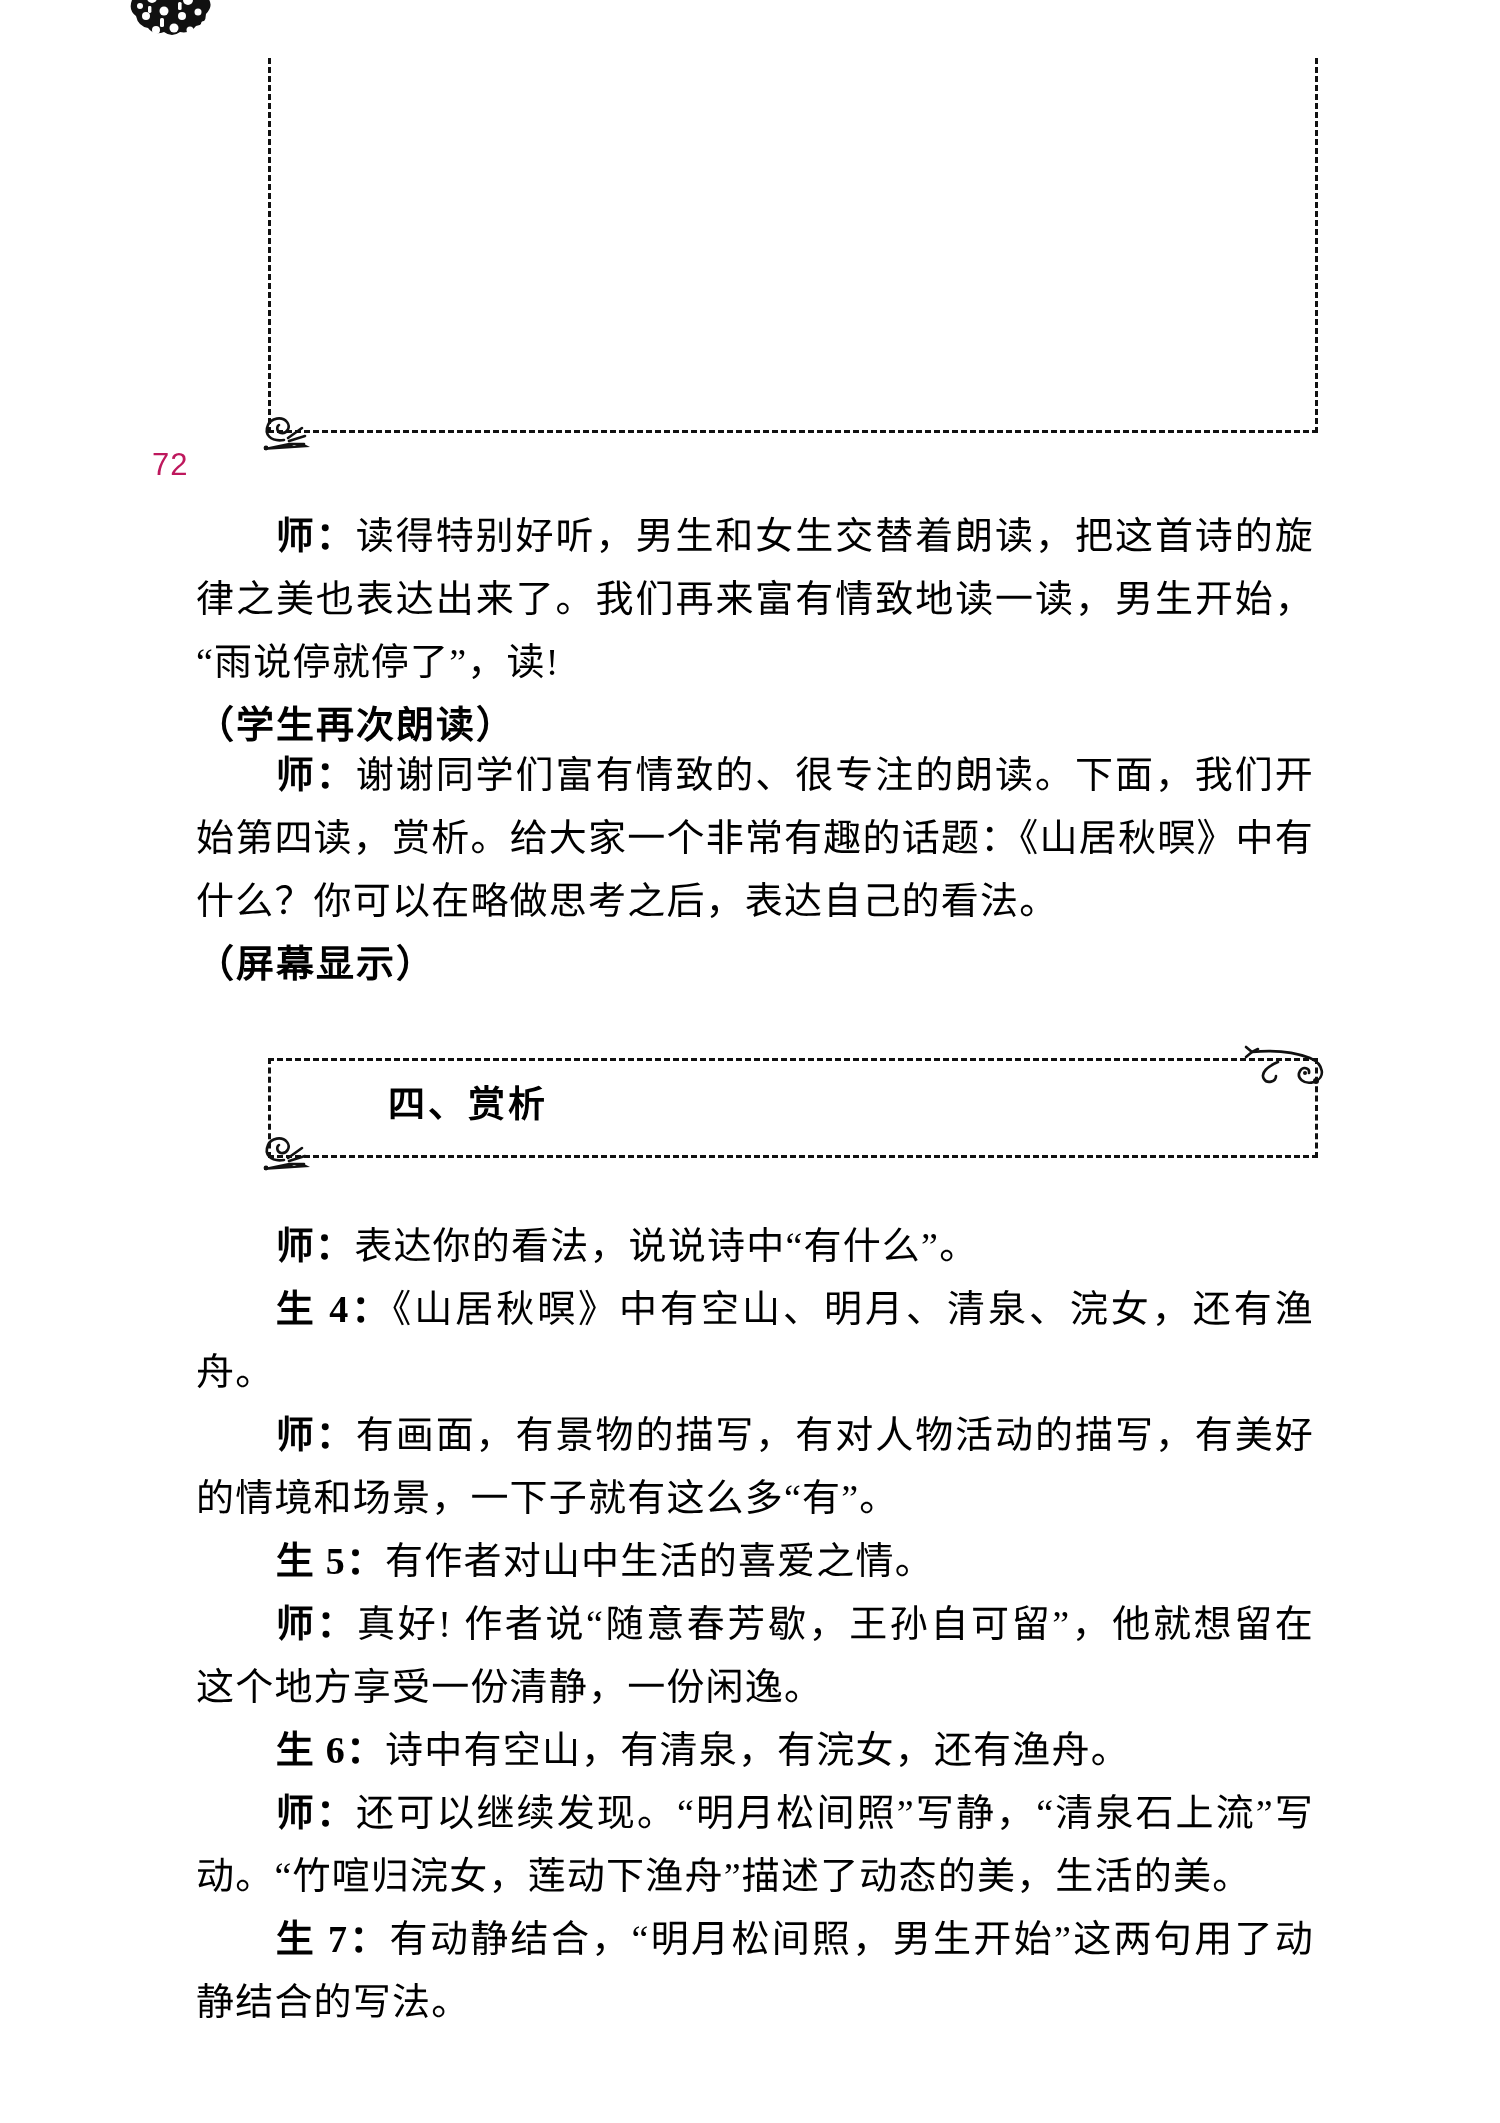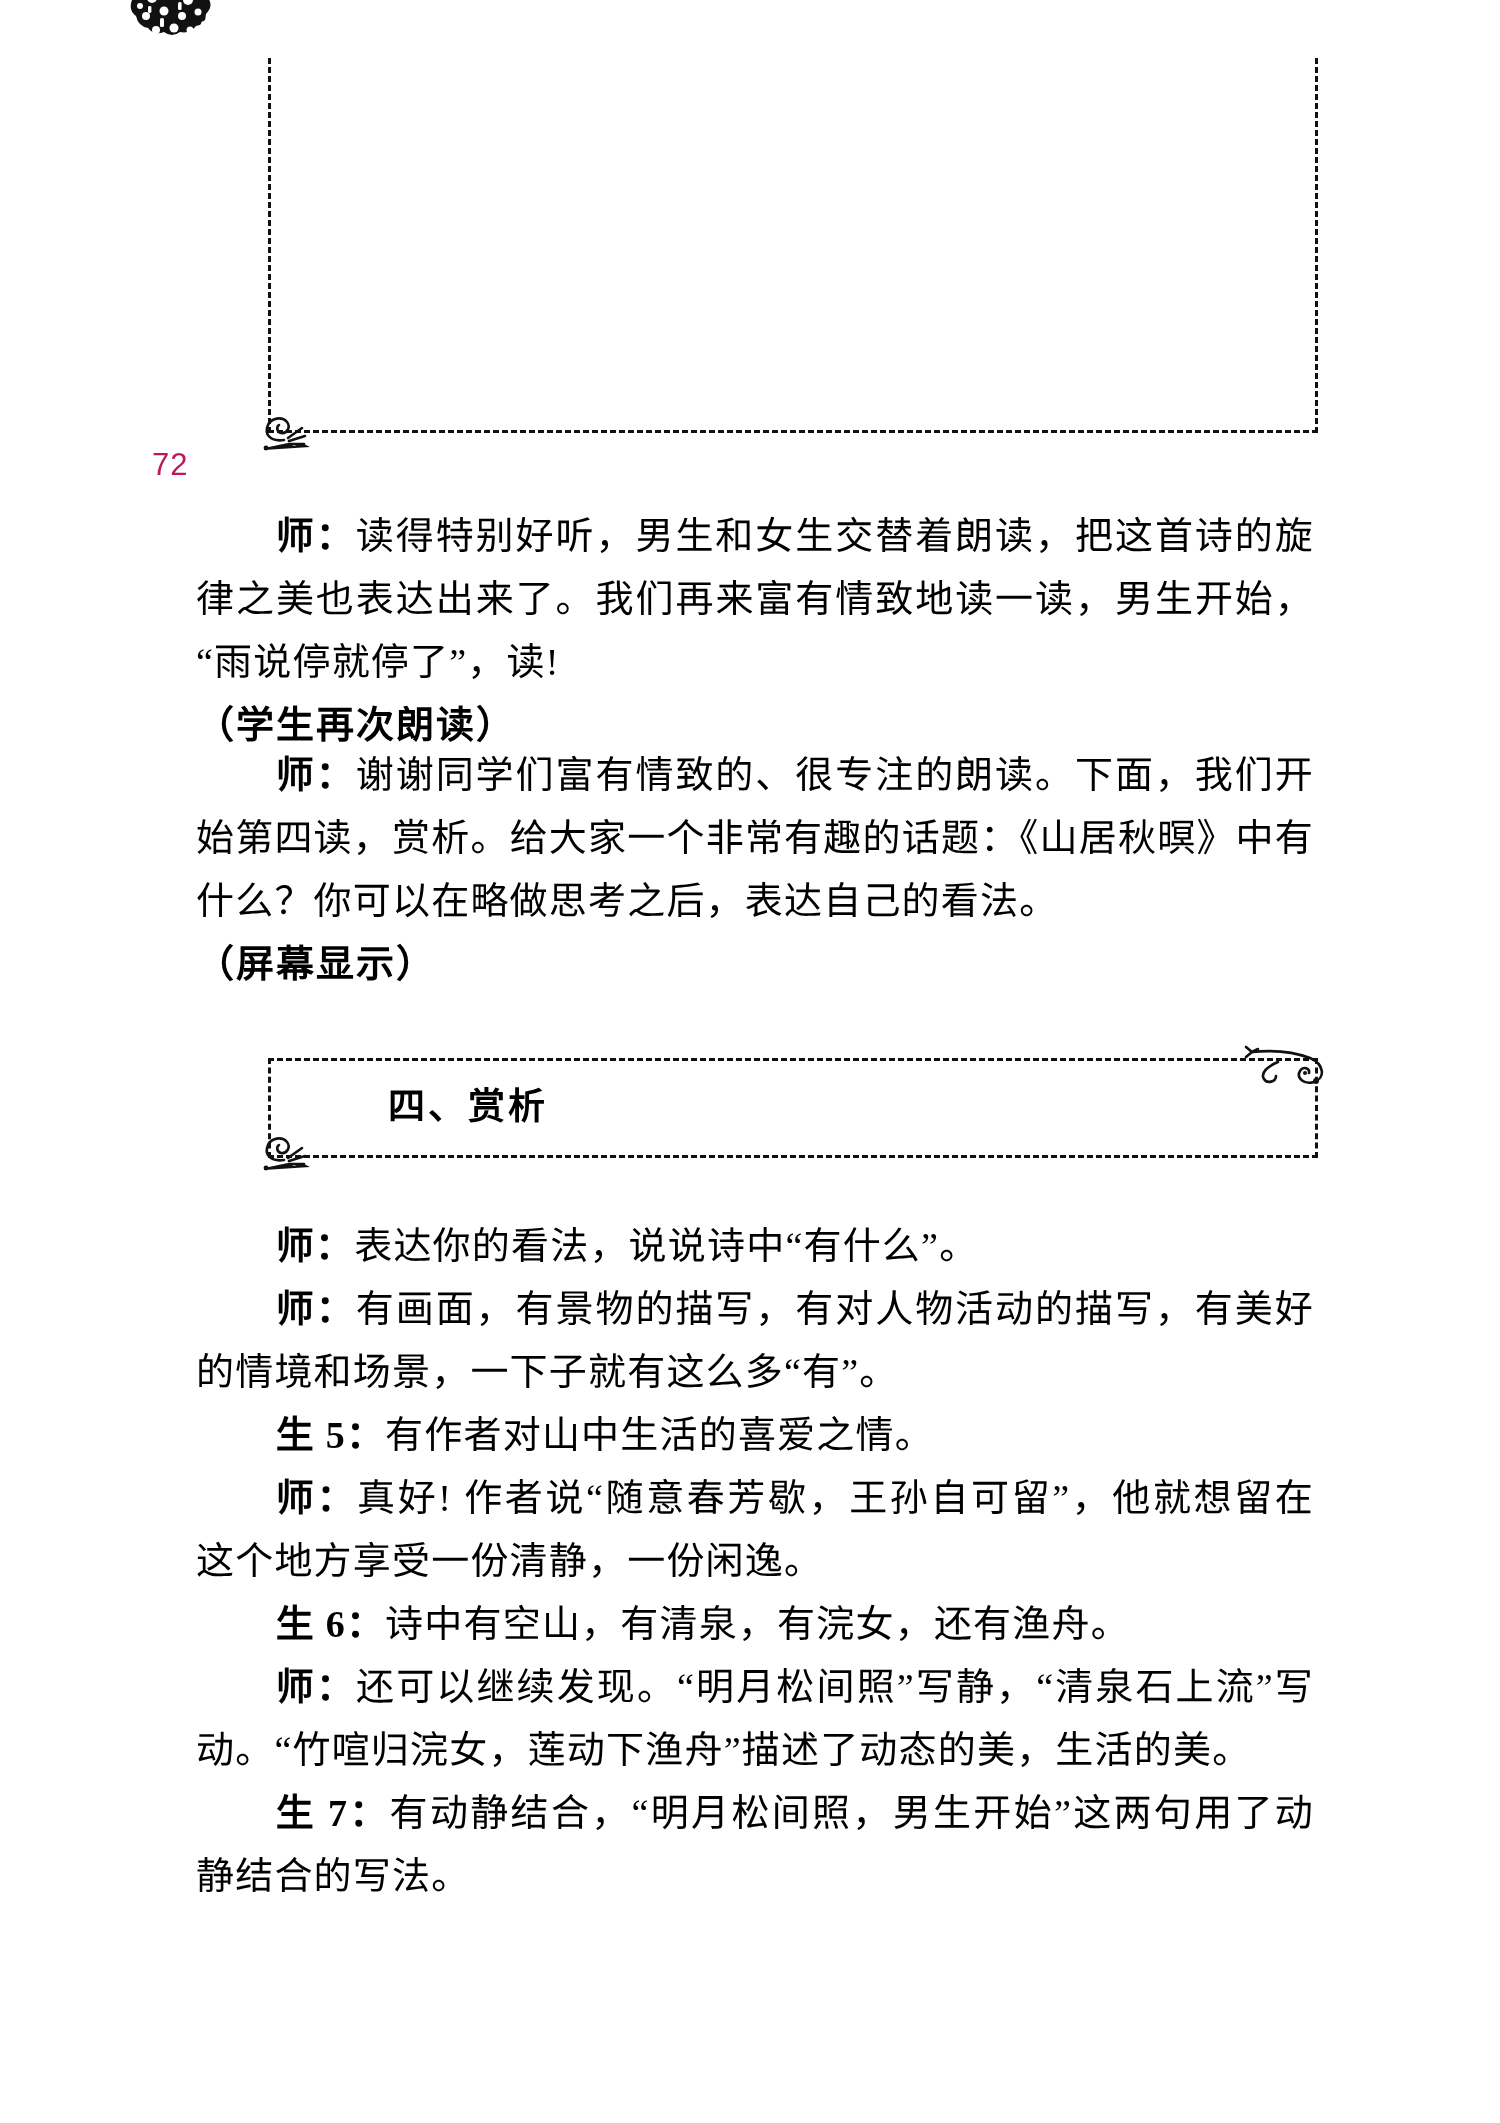--- a/index.html
+++ b/index.html
@@ -96,21 +96,21 @@
   .box-one-text {
     left: 322px;
     top: 72px;
     width: 975px;
   }
 
   .section-heading {
     position: absolute;
     left: 388px;
     top: 1078px;
-    font-family: Liberation Serif, serif;
+    font-family: Liberation Mono, monospace;
     font-size: 37px;
     font-weight: bold;
     letter-spacing: 3px;
     line-height: 58px;
   }
 
   .body-block {
     position: absolute;
     left: 196px;
     width: 1118px;
@@ -229,20 +229,21 @@
         <path d="M26 30 C12 32 6 24 10 15 C13 8 24 6 29 12 C33 17 29 24 23 23 C19 22 18 17 21 15"></path>
         <path d="M30 28 L44 18 M31 31 L47 26 M31 34 L46 34"></path>
       </g>
       <path d="M6 38 L30 33 L36 36 L44 33 L52 37 L6 40 Z" fill="#111"></path>
       <circle cx="8" cy="38" r="2.4" fill="#111"></circle>
     </svg>
   </div>
 
   <div class="body-block blk-c">
     <p><span class="speaker">师：</span><span>表达你的看法，说说诗中“有什么”。</span></p>
+    <p><span class="speaker">生 4：</span><span>《山居秋暝》中有空山、明月、清泉、浣女，还有渔舟。</span></p>
     <p><span class="speaker">师：</span><span>有画面，有景物的描写，有对人物活动的描写，有美好的情境和场景，一下子就有这么多“有”。</span></p>
     <p><span class="speaker">生 5：</span><span>有作者对山中生活的喜爱之情。</span></p>
     <p><span class="speaker">师：</span><span>真好! 作者说“随意春芳歇，王孙自可留”，他就想留在这个地方享受一份清静，一份闲逸。</span></p>
     <p><span class="speaker">生 6：</span><span>诗中有空山，有清泉，有浣女，还有渔舟。</span></p>
     <p><span class="speaker">师：</span><span>还可以继续发现。“明月松间照”写静，“清泉石上流”写动。“竹喧归浣女，莲动下渔舟”描述了动态的美，生活的美。</span></p>
     <p><span class="speaker">生 7：</span><span>有动静结合，“明月松间照，男生开始”这两句用了动静结合的写法。</span></p>
   </div>
 
 </div>
 

